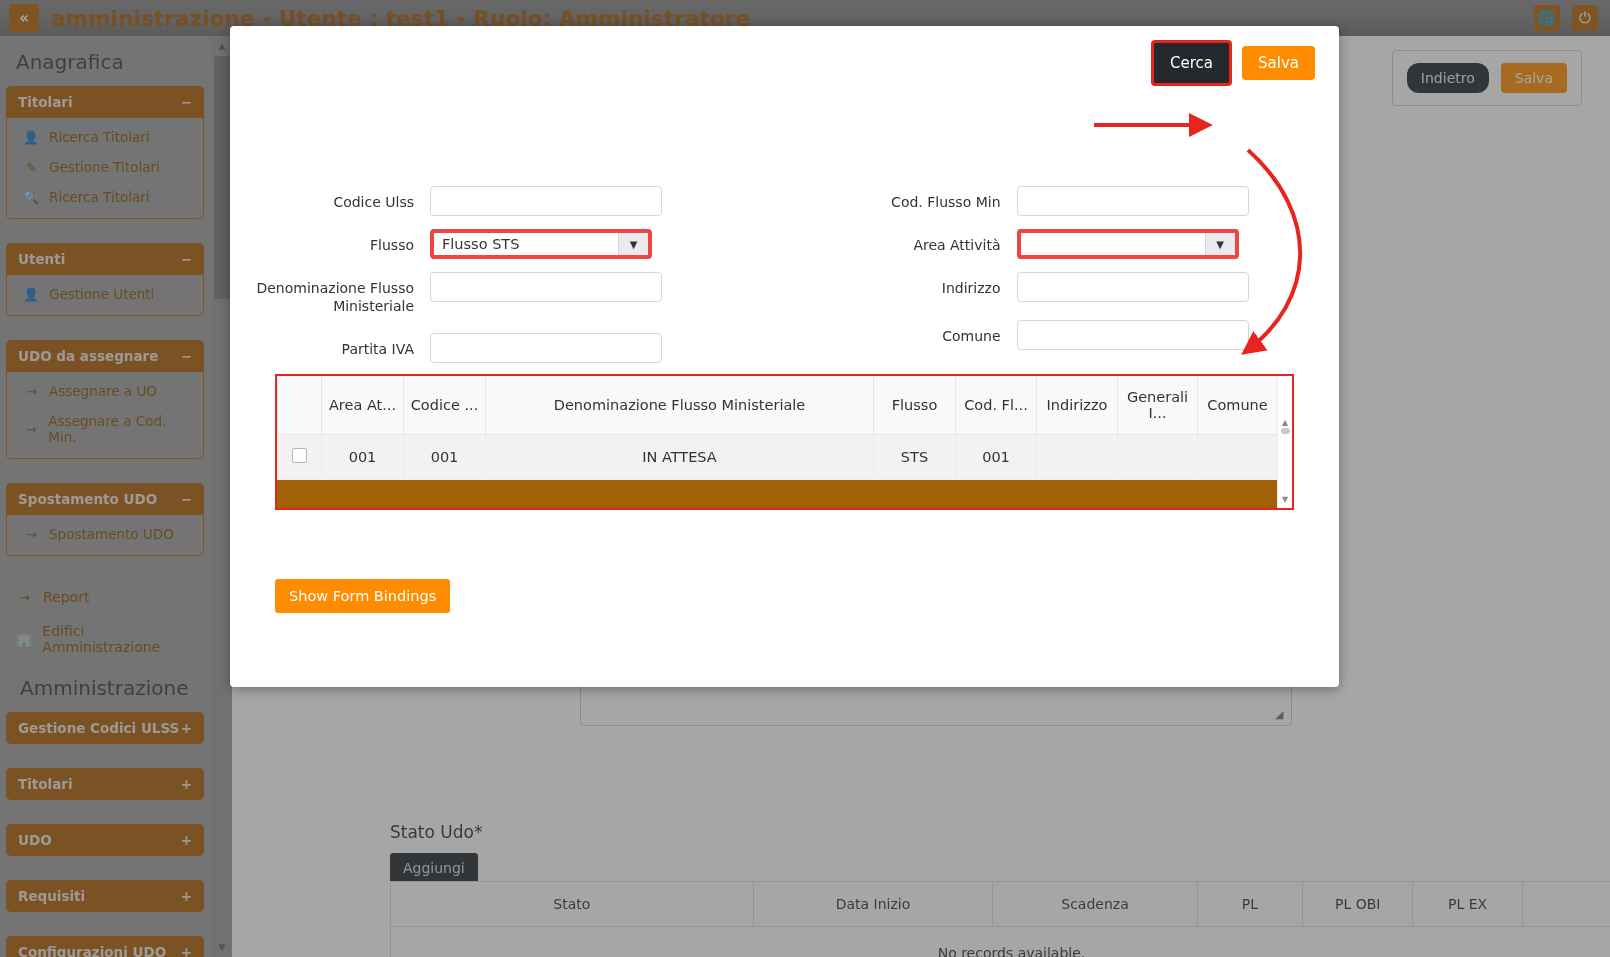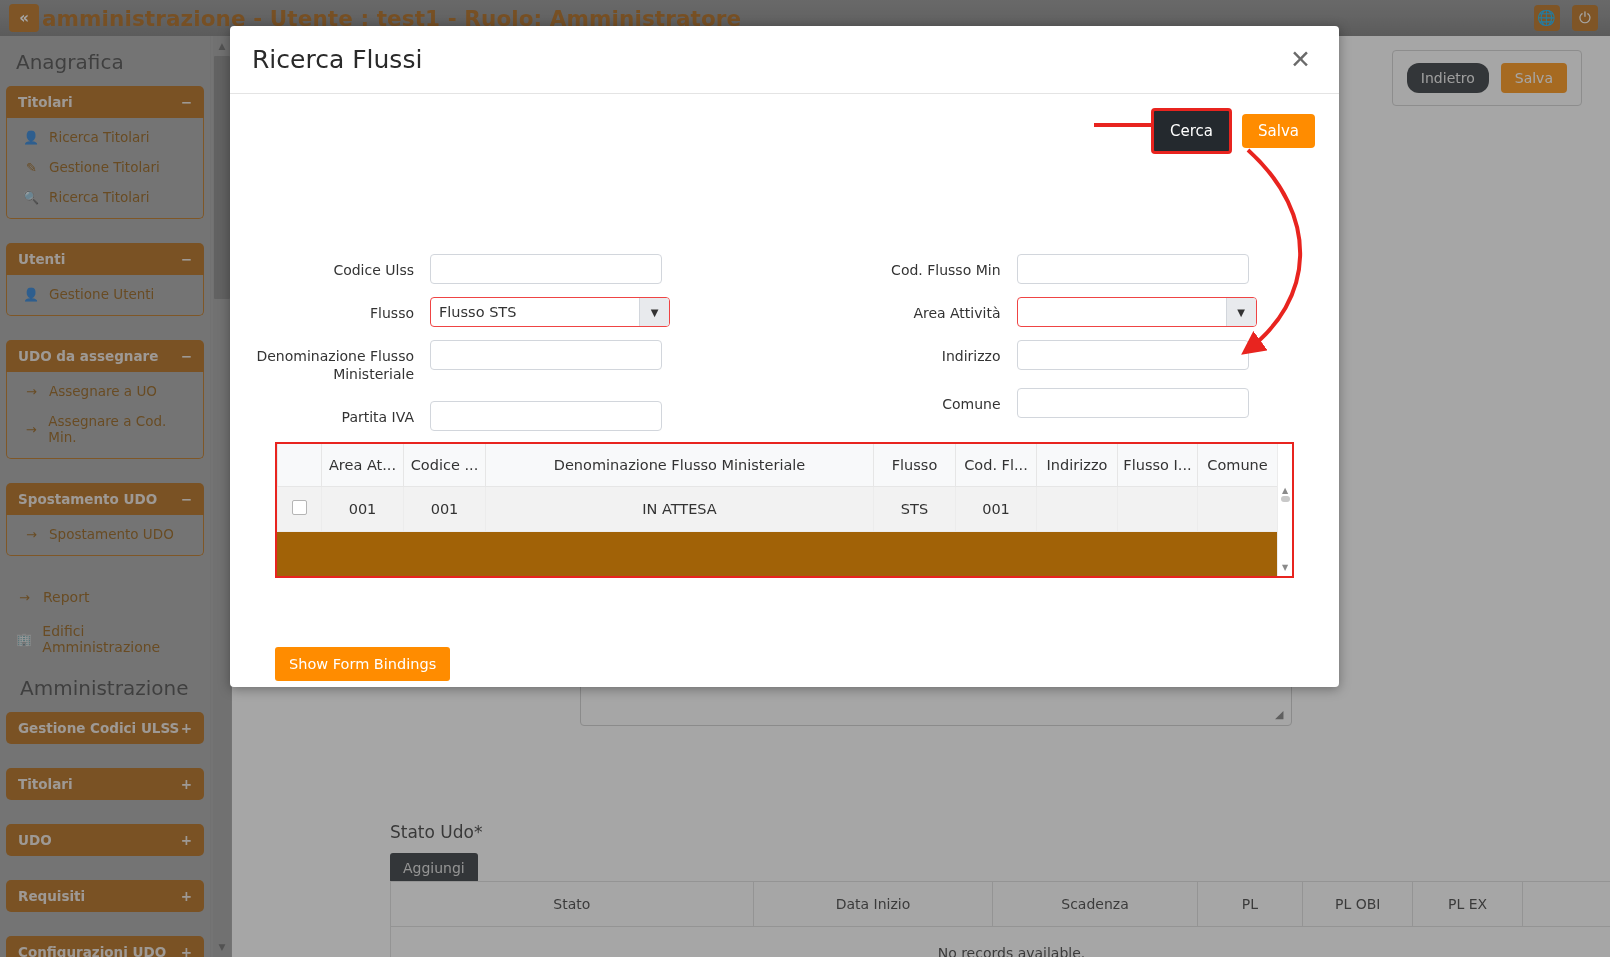--- a/index.html
+++ b/index.html
@@ -25,21 +25,21 @@
   }
   .collapse-btn {
     width: 30px; height: 28px; margin-left: 9px;
     background: #b4650a; color: #fff;
     border-radius: 4px;
     display: flex; align-items: center; justify-content: center;
     font-size: 15px; font-weight: bold;
     flex: 0 0 auto;
   }
   .topbar-title {
-    margin-left: 3px;
+    margin-left: 12px;
     color: #a65a06;
     font-size: 21.5px;
     font-weight: bold;
     letter-spacing: 0.1px;
     white-space: nowrap;
   }
   .topbar-right {
     margin-left: auto; margin-right: 12px;
     display: flex; gap: 12px; align-items: center;
   }
@@ -228,21 +228,21 @@
   .flabel {
     width: 200px; text-align: right; padding-right: 16px;
     font-size: 14px; color: #333; line-height: 1.25; padding-top: 8px;
   }
   .col.right .flabel { width: 232px; }
   .finput {
     width: 232px; height: 30px; border: 1px solid #d2d6dc;
     border-radius: 4px; background: #fff;
   }
   .fselect {
-    width: 240px; height: 30px; border: 1px solid #ef4444;
+    width: 222px; height: 30px; border: 4px solid #ef4444;
     border-radius: 4px; background: #fff;
     display: flex; align-items: center; gap: 20px;
   }
   .fselect .sel-val {
     flex: 1; padding-left: 8px; font-size: 14.5px; color: #333;
   }
   .fselect .sel-arrow {
     width: 30px; height: 100%; background: #e8eaed;
     border-left: 1px solid #d2d6dc; border-radius: 0 3px 3px 0;
     display: flex; align-items: center; justify-content: center;
@@ -477,24 +477,20 @@
         </tbody>
       </table>
 
     </div>
   </div>
 </div>
 
 <div class="overlay"></div>
 
 <div class="modal">
-  <div class="modal-header">
-    <div class="modal-title">Ricerca Flussi</div>
-    <button class="modal-close">✕</button>
-  </div>
 
   <div class="modal-body">
 
     <div class="modal-actions">
       <button class="btn-cerca">Cerca</button>
       <button class="btn-salva-m">Salva</button>
     </div>
 
     <div class="form-area">
       <div class="form-cols">
@@ -548,21 +544,21 @@
       <table class="res-table">
         <thead>
           <tr>
             <th style="width:44px"></th>
             <th style="width:82px">Area At...</th>
             <th style="width:82px">Codice ...</th>
             <th style="width:388px">Denominazione Flusso Ministeriale</th>
             <th style="width:82px">Flusso</th>
             <th style="width:81px">Cod. Fl...</th>
             <th style="width:81px">Indirizzo</th>
-            <th style="width:80px">Flusso I...</th>
+            <th style="width:80px">Generali I...</th>
             <th style="width:80px">Comune</th>
           </tr>
         </thead>
         <tbody>
           <tr class="alt">
             <td><span class="res-cb"></span></td>
             <td>001</td>
             <td>001</td>
             <td>IN ATTESA</td>
             <td>STS</td>

